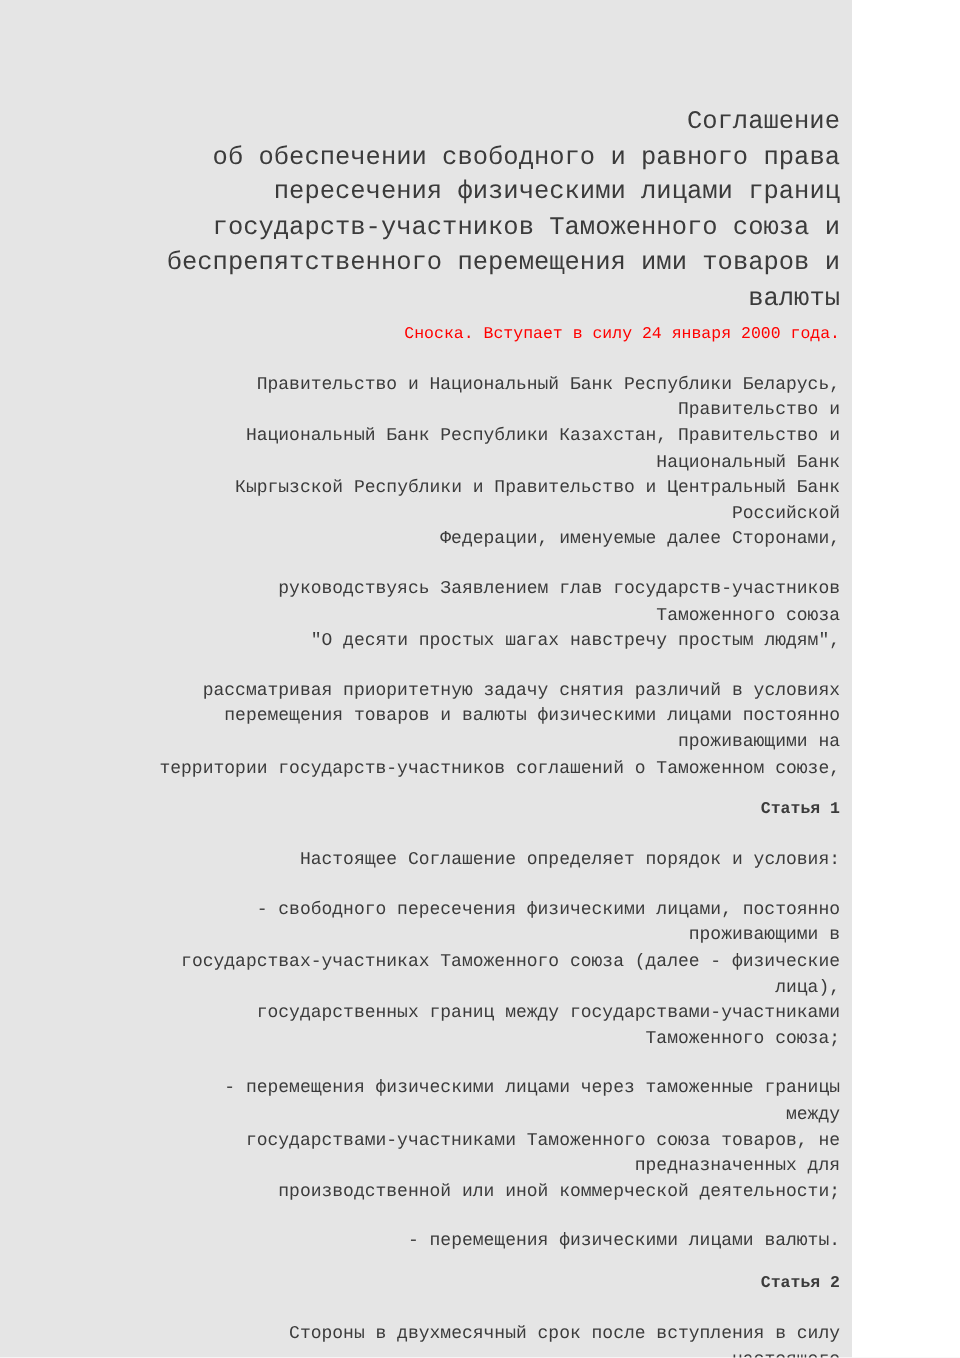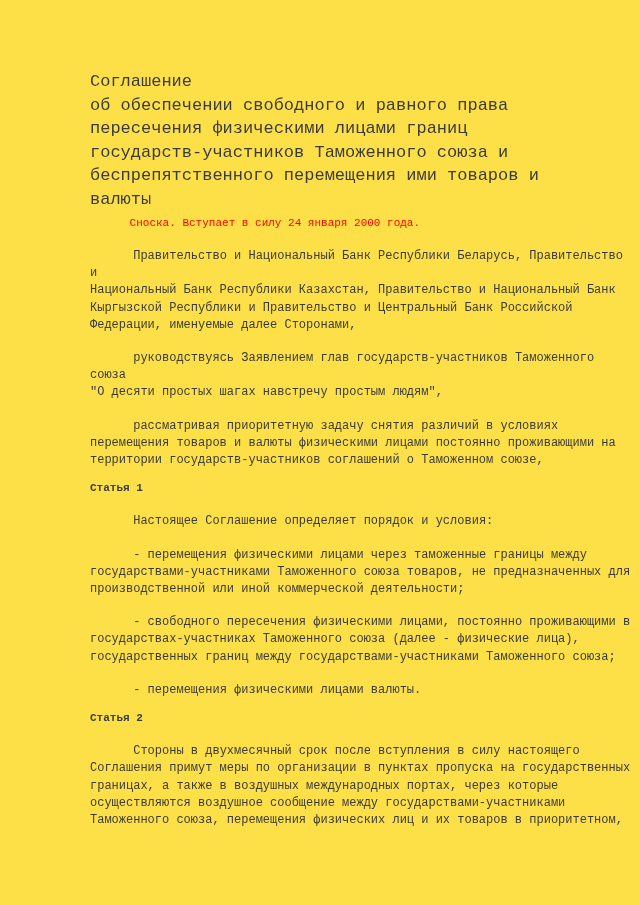--- a/index.html
+++ b/index.html
@@ -8,24 +8,25 @@
     background: #ffffff;
   }
   body {
     width: 640px;
     height: 905px;
     overflow: hidden;
     font-family: "Liberation Mono", "DejaVu Sans Mono", monospace;
   }
   .page {
     box-sizing: border-box;
-    width: 640px;
+    width: 568px;
     height: 905px;
     padding: 70px 8px 0 90px;
-    background: #fde047;
+    background: #e5e5e5;
+    text-align: right;
   }
   .doc-title {
     margin: 0;
     font-size: 17px;
     line-height: 23.5px;
     font-weight: normal;
     color: #3b3b3b;
     white-space: pre-wrap;
   }
   .footnote {
@@ -79,27 +80,27 @@
 
   <p class="para">      рассматривая приоритетную задачу снятия различий в условиях
 перемещения товаров и валюты физическими лицами постоянно проживающими на
 территории государств-участников соглашений о Таможенном союзе,</p>
 
 
   <h2 class="heading">Статья 1</h2>
 
   <p class="para tight">      Настоящее Соглашение определяет порядок и условия:</p>
 
+  <p class="para">      - свободного пересечения физическими лицами, постоянно проживающими в
+государствах-участниках Таможенного союза (далее - физические лица),
+государственных границ между государствами-участниками Таможенного союза;</p>
+
   <p class="para">      - перемещения физическими лицами через таможенные границы между
 государствами-участниками Таможенного союза товаров, не предназначенных для
 производственной или иной коммерческой деятельности;</p>
-
-  <p class="para">      - свободного пересечения физическими лицами, постоянно проживающими в
-государствах-участниках Таможенного союза (далее - физические лица),
-государственных границ между государствами-участниками Таможенного союза;</p>
 
   <p class="para">      - перемещения физическими лицами валюты.</p>
 
   <h2 class="heading">Статья 2</h2>
 
   <p class="para tight">      Стороны в двухмесячный срок после вступления в силу настоящего
 Соглашения примут меры по организации в пунктах пропуска на государственных
 границах, а также в воздушных международных портах, через которые
 осуществляются воздушное сообщение между государствами-участниками
 Таможенного союза, перемещения физических лиц и их товаров в приоритетном,</p>

